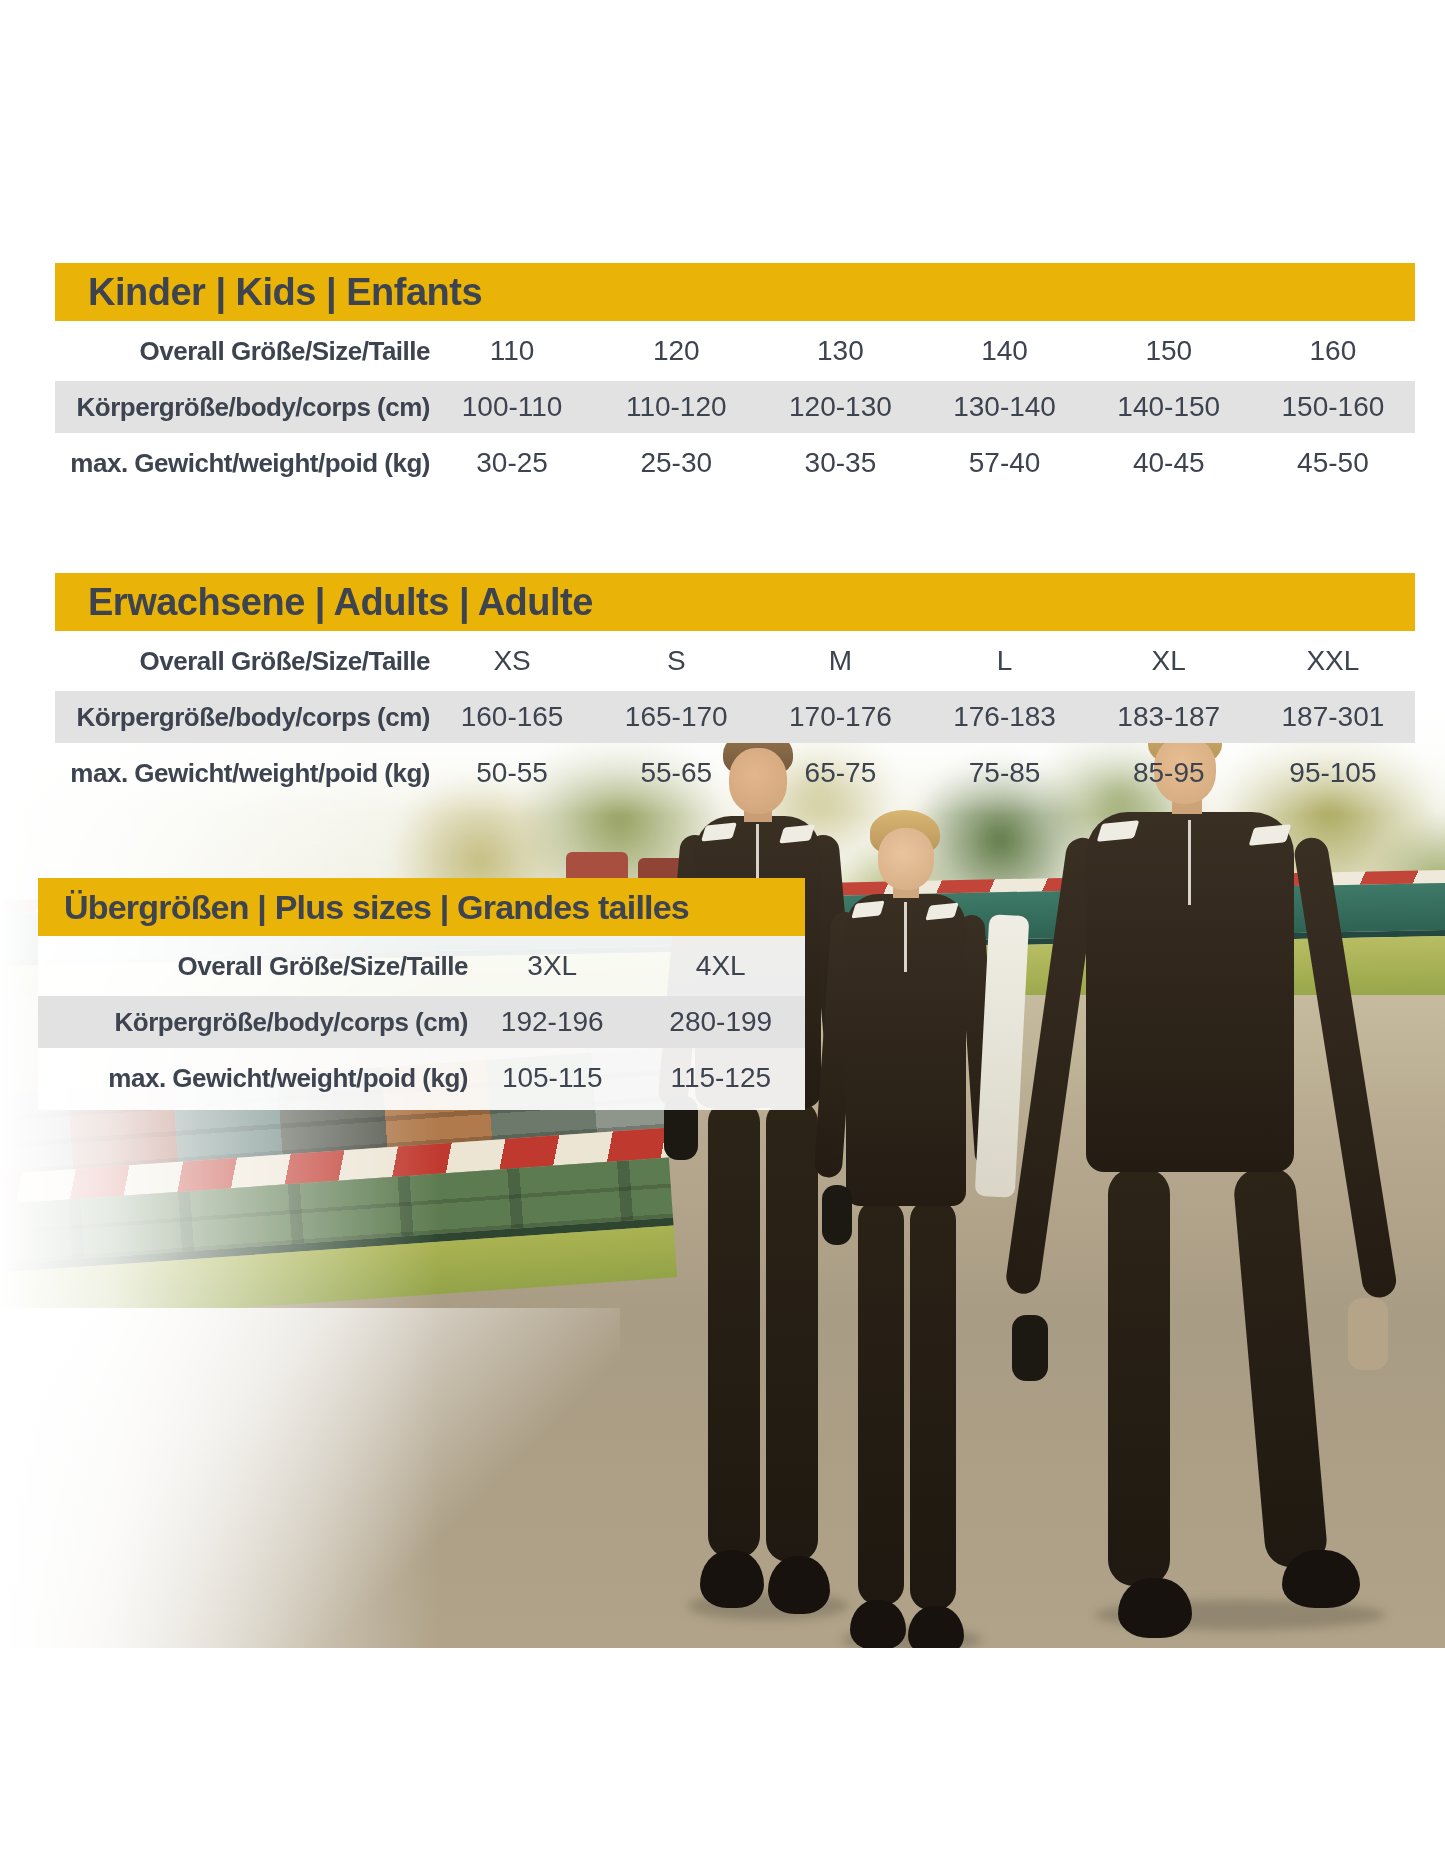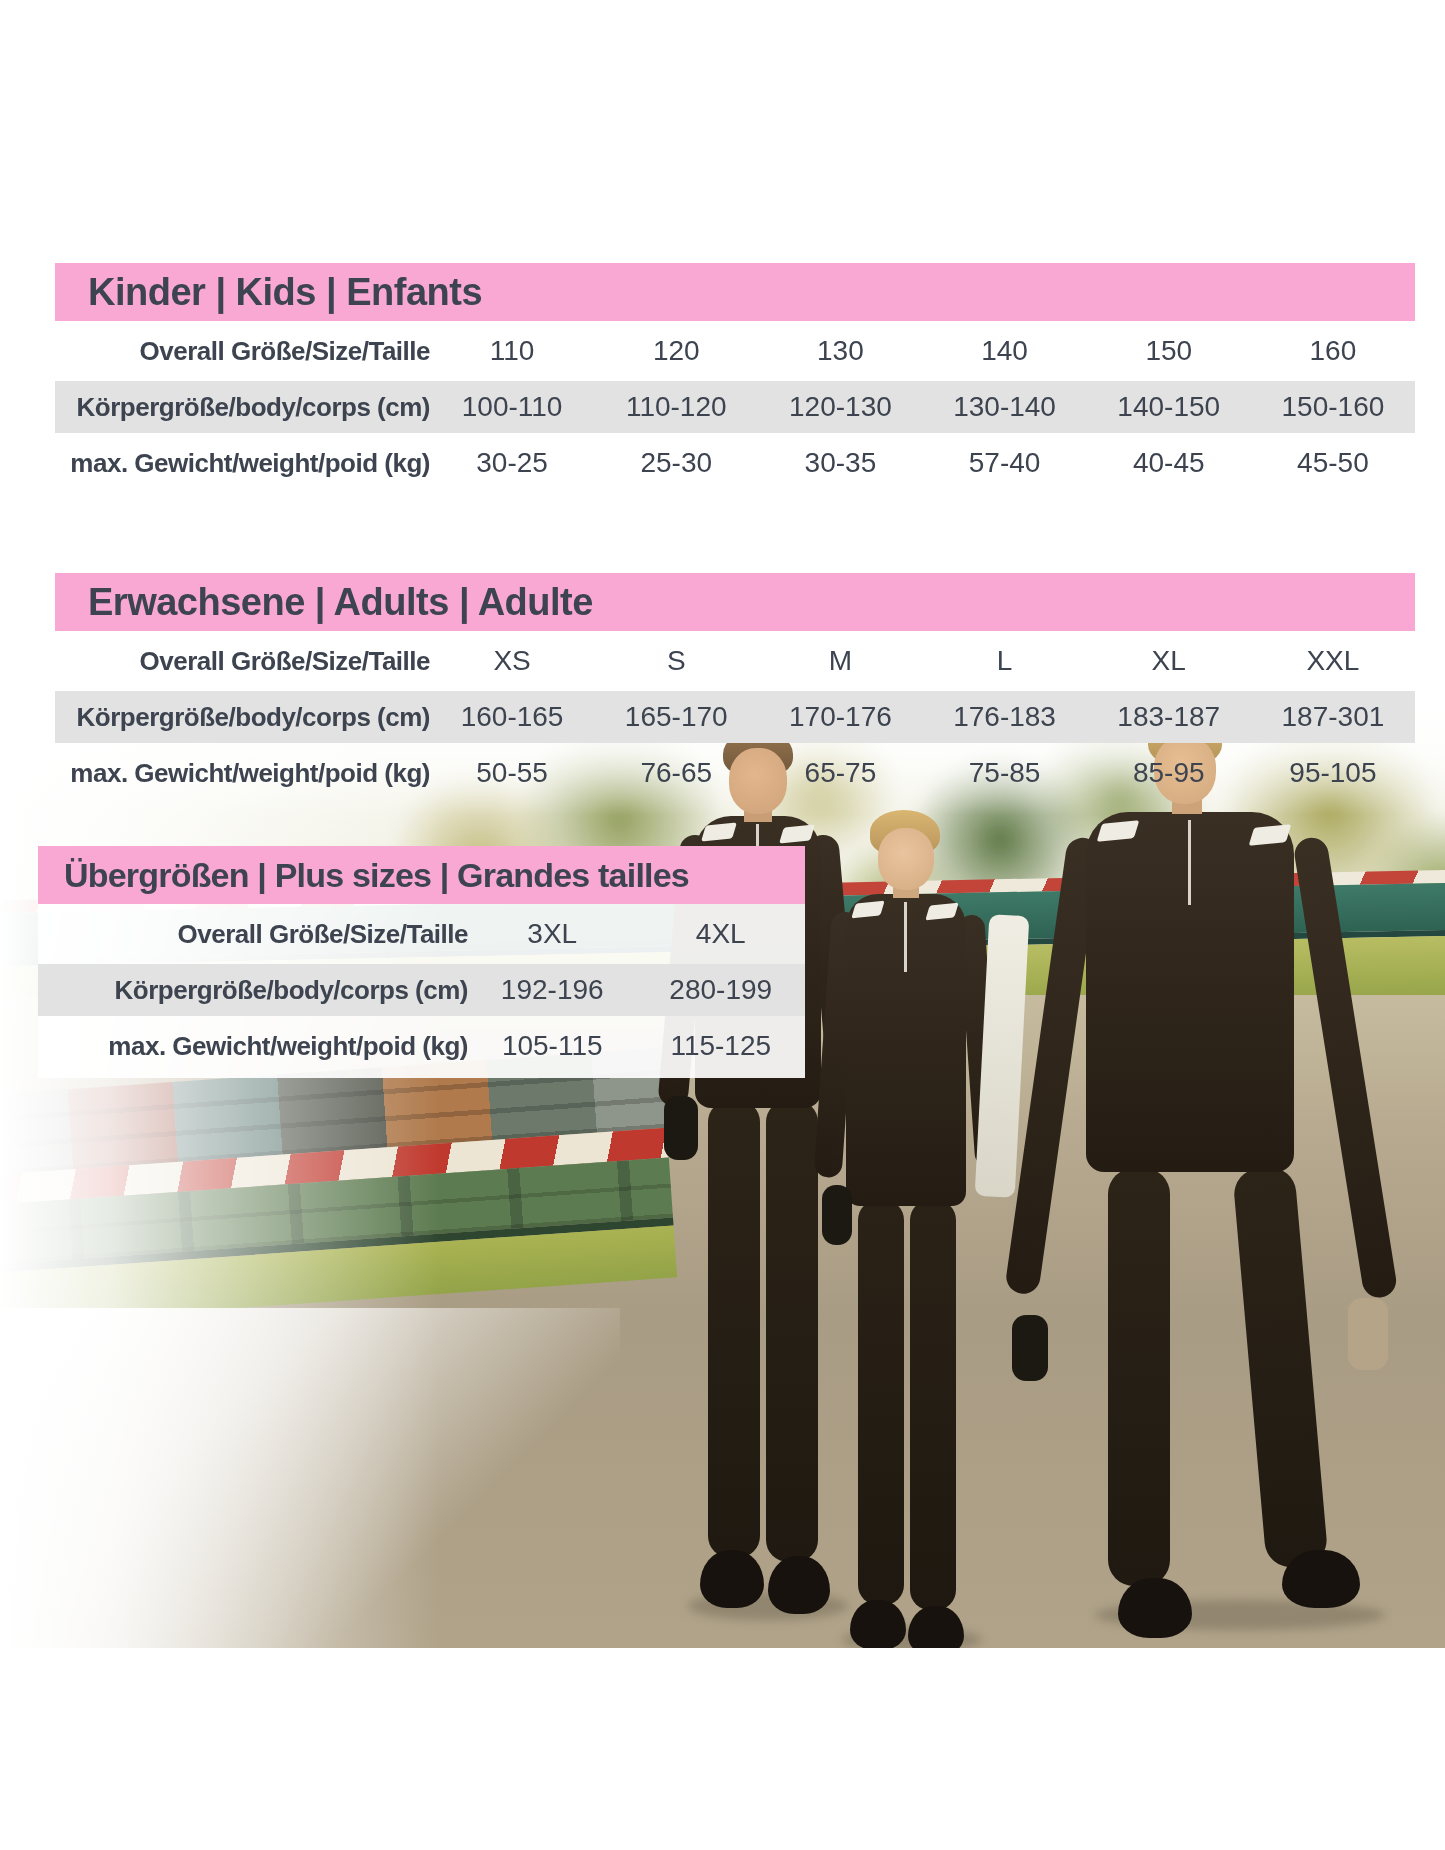--- a/index.html
+++ b/index.html
@@ -3,22 +3,22 @@
 <meta charset="utf-8">
 <style>
   html,body{margin:0;padding:0;background:#fff;}
   .page{position:relative;width:1445px;height:1850px;background:#fff;overflow:hidden;
         font-family:"Liberation Sans","DejaVu Sans",sans-serif;color:#3d4450;}
 
   
   .size-table{position:absolute;left:55px;width:1360px;display:flex;flex-direction:column;gap:4px;z-index:2;}
   .t1{top:263px;}
   .t2{top:573px;}
-  .t3{left:38px;top:846px;width:767px;background:rgba(255,255,255,0.92);padding-bottom:6px;}
-  .bar{height:58px;background:#f9a8d4;display:flex;align-items:center;padding-left:33px;
+  .t3{left:38px;top:878px;width:767px;background:rgba(255,255,255,0.92);padding-bottom:6px;}
+  .bar{height:58px;background:#eab308;display:flex;align-items:center;padding-left:33px;
        font-size:38px;font-weight:bold;letter-spacing:-0.5px;white-space:nowrap;}
   .t3 .bar{font-size:34px;padding-left:26px;letter-spacing:-0.8px;overflow:hidden;}
   .row{height:52px;display:grid;grid-template-columns:375px repeat(6,1fr);align-items:center;}
   .t3 .row{grid-template-columns:430px 1fr 1fr;}
   .row.gray{background:#e2e2e2;}
   .lbl{text-align:right;font-size:26px;font-weight:bold;letter-spacing:-0.5px;white-space:nowrap;}
   .val{text-align:center;font-size:28px;font-weight:normal;}
 
   
   .photo{position:absolute;left:0;top:700px;width:1445px;height:948px;overflow:hidden;z-index:0;background:#fdfdfb;}
@@ -172,21 +172,21 @@
       <div class="val">160-165</div>
       <div class="val">165-170</div>
       <div class="val">170-176</div>
       <div class="val">176-183</div>
       <div class="val">183-187</div>
       <div class="val">187-301</div>
     </div>
     <div class="row">
       <div class="lbl">max. Gewicht/weight/poid (kg)</div>
       <div class="val">50-55</div>
-      <div class="val">76-65</div>
+      <div class="val">55-65</div>
       <div class="val">65-75</div>
       <div class="val">75-85</div>
       <div class="val">85-95</div>
       <div class="val">95-105</div>
     </div>
   </section>
 
   <div class="photo">
     <div class="layer trees"></div>
     <div class="layer far-strip">

